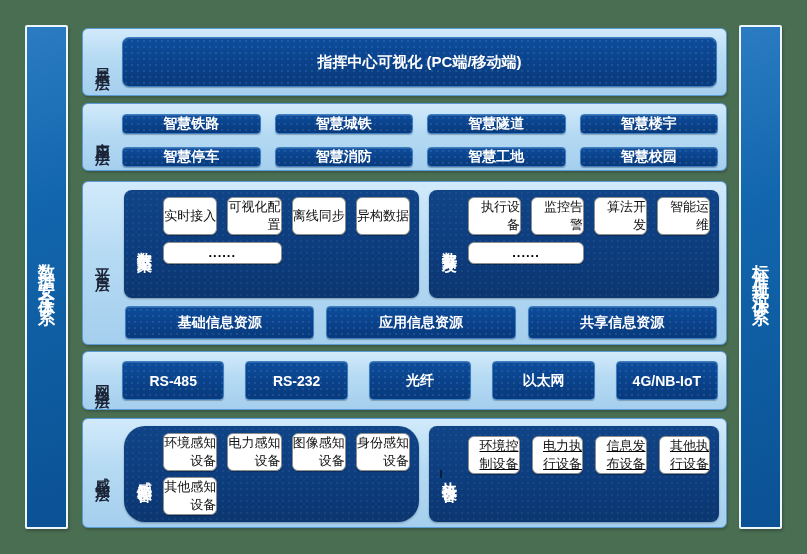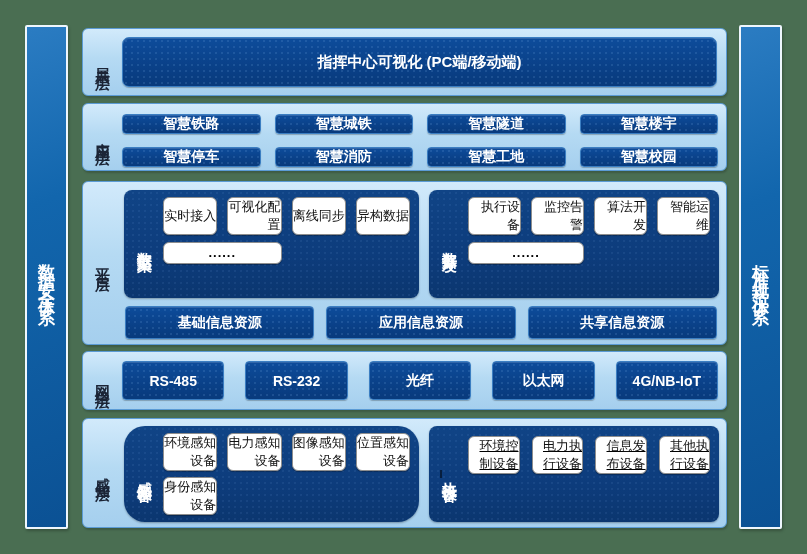--- a/index.html
+++ b/index.html
@@ -173,22 +173,22 @@
 
   <section class="panel" style="top:418px;height:110px;">
     <div class="layer-label v-text">感知层</div>
 
     <div class="group g-sense sg1">
       <div class="group-label v-text">感知设备</div>
       <div class="group-items">
         <div class="wbtn">环境感知设备</div>
         <div class="wbtn">电力感知设备</div>
         <div class="wbtn">图像感知设备</div>
-        <div class="wbtn">位置感知设备</div>
         <div class="wbtn">身份感知设备</div>
+        <div class="wbtn">其他感知设备</div>
       </div>
     </div>
 
     <div class="group g-exec sg2">
       <div class="group-label v-text">执行设备</div>
       <div class="group-items">
         <div class="wbtn">环境控制设备</div>
         <div class="wbtn">电力执行设备</div>
         <div class="wbtn">信息发布设备</div>
         <div class="wbtn">其他执行设备</div>

